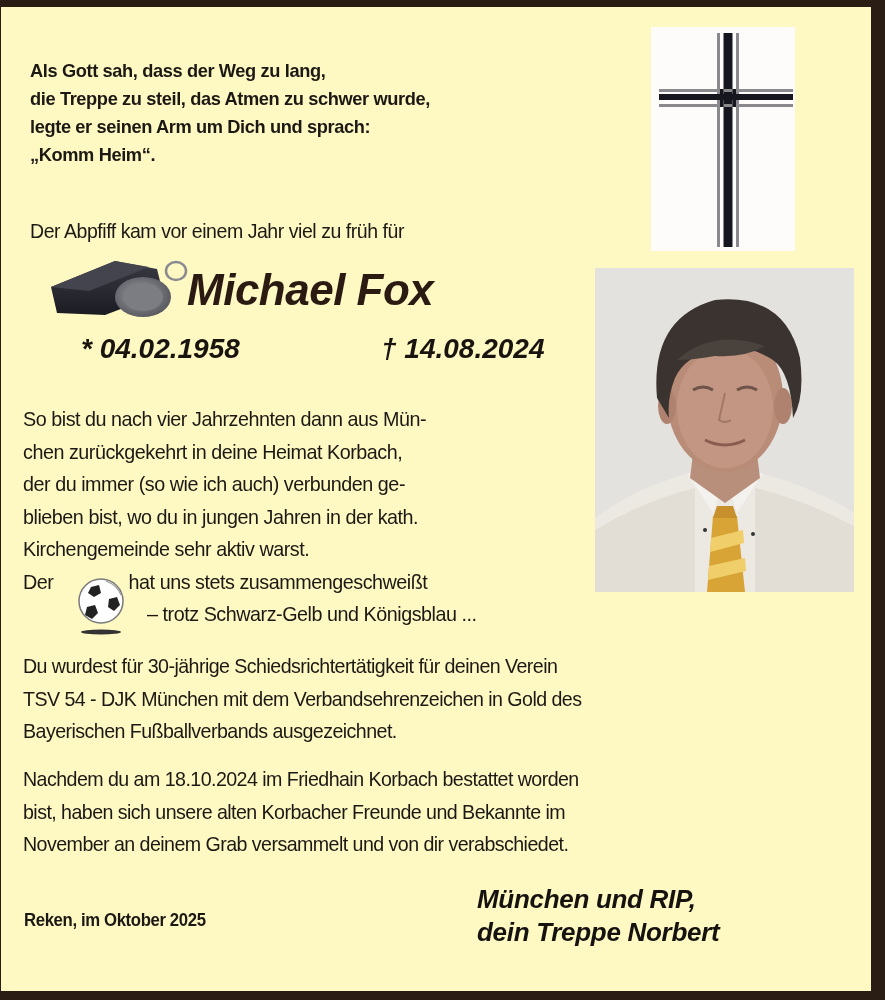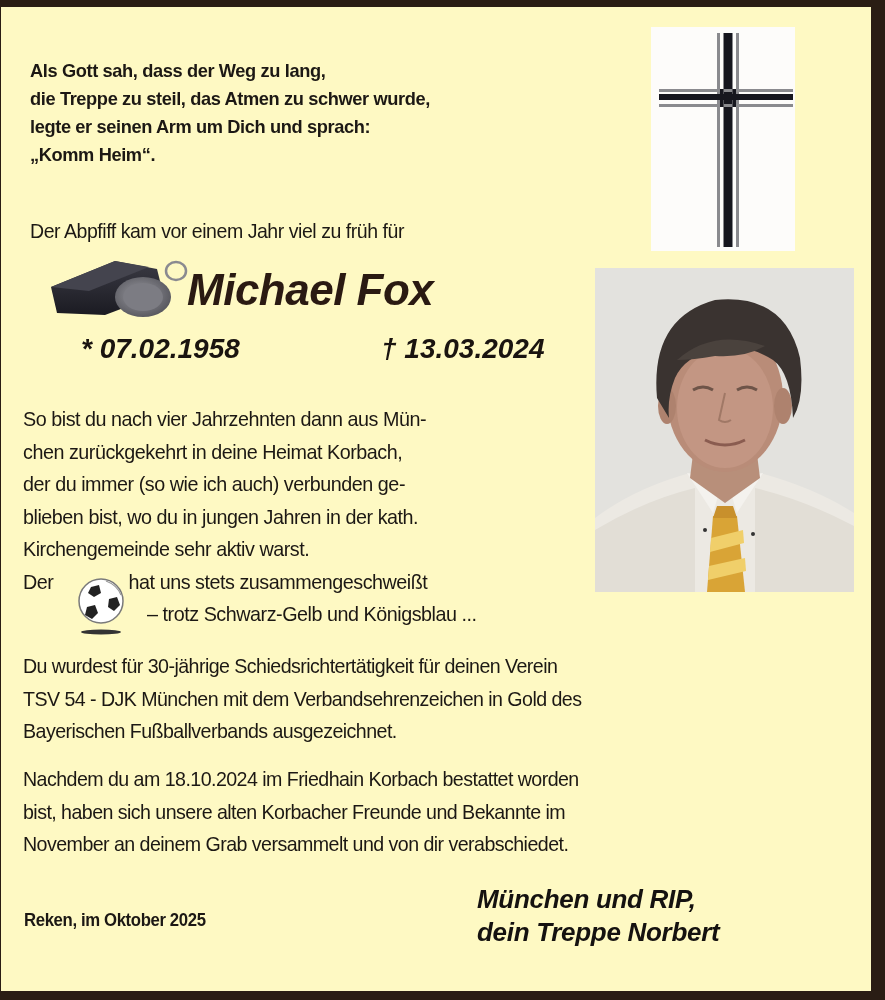--- a/index.html
+++ b/index.html
@@ -177,22 +177,22 @@
 
       <path d="M6 34 L70 8 L104 14 L44 38 Z" fill="#44444e"></path>
 
       <ellipse cx="98" cy="44" rx="28" ry="20" fill="url(#wbell)"></ellipse>
       <ellipse cx="98" cy="44" rx="20" ry="14" fill="#7c7c83"></ellipse>
     </svg>
   </div>
 
   <div class="abs name">Michael Fox</div>
 
-  <div class="abs dates birth">* 07.02.1958</div>
-  <div class="abs dates death">† 13.03.2024</div>
+  <div class="abs dates birth">* 04.02.1958</div>
+  <div class="abs dates death">† 14.08.2024</div>
 
   <div class="abs photo">
     <svg width="259" height="324" viewBox="0 0 259 324">
       <rect width="259" height="324" fill="#e3e2de"></rect>
 
       <path d="M0 250 Q40 220 95 205 L165 205 Q220 220 259 245 L259 324 L0 324 Z" fill="#ece9e3"></path>
       <path d="M0 262 Q50 232 100 220 L100 324 L0 324 Z" fill="#e2ded6"></path>
       <path d="M259 258 Q210 232 160 220 L160 324 L259 324 Z" fill="#e2ded6"></path>
 
       <path d="M92 205 L118 245 L128 212 Z" fill="#f4f2ee"></path>

